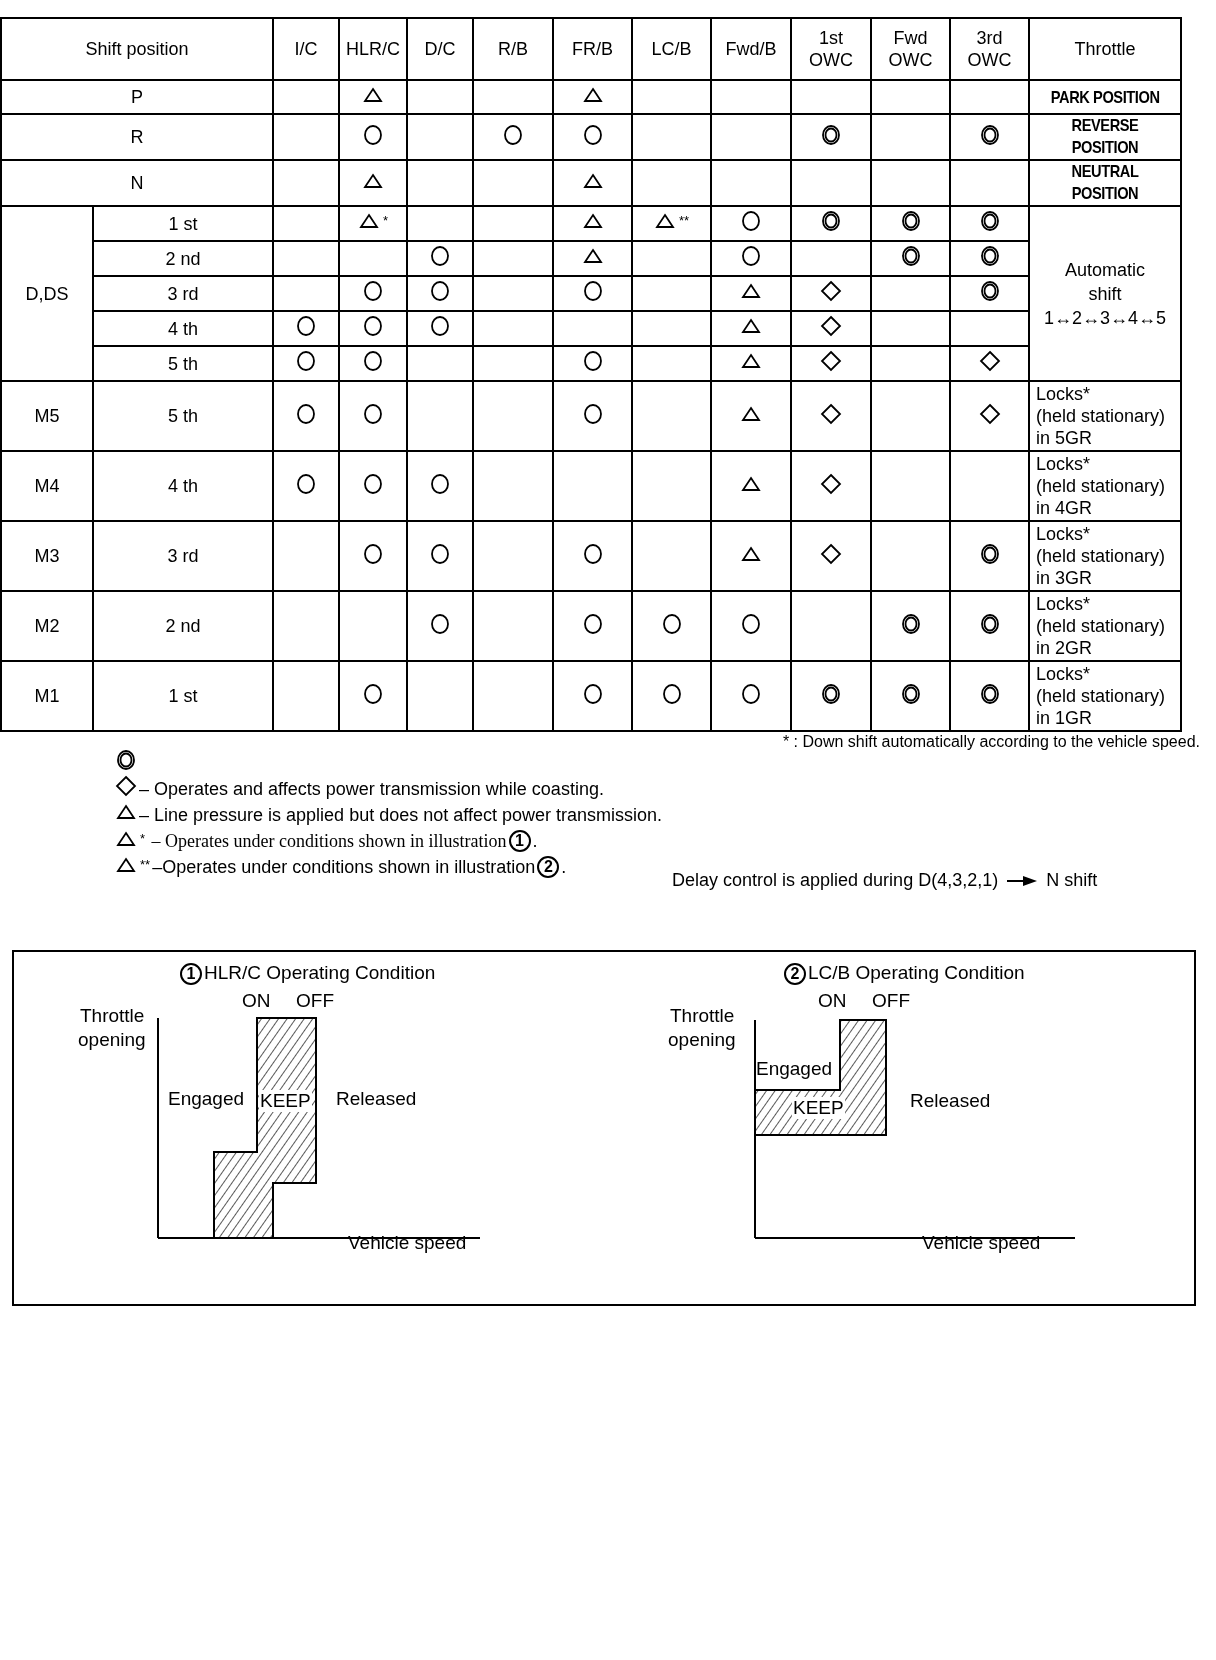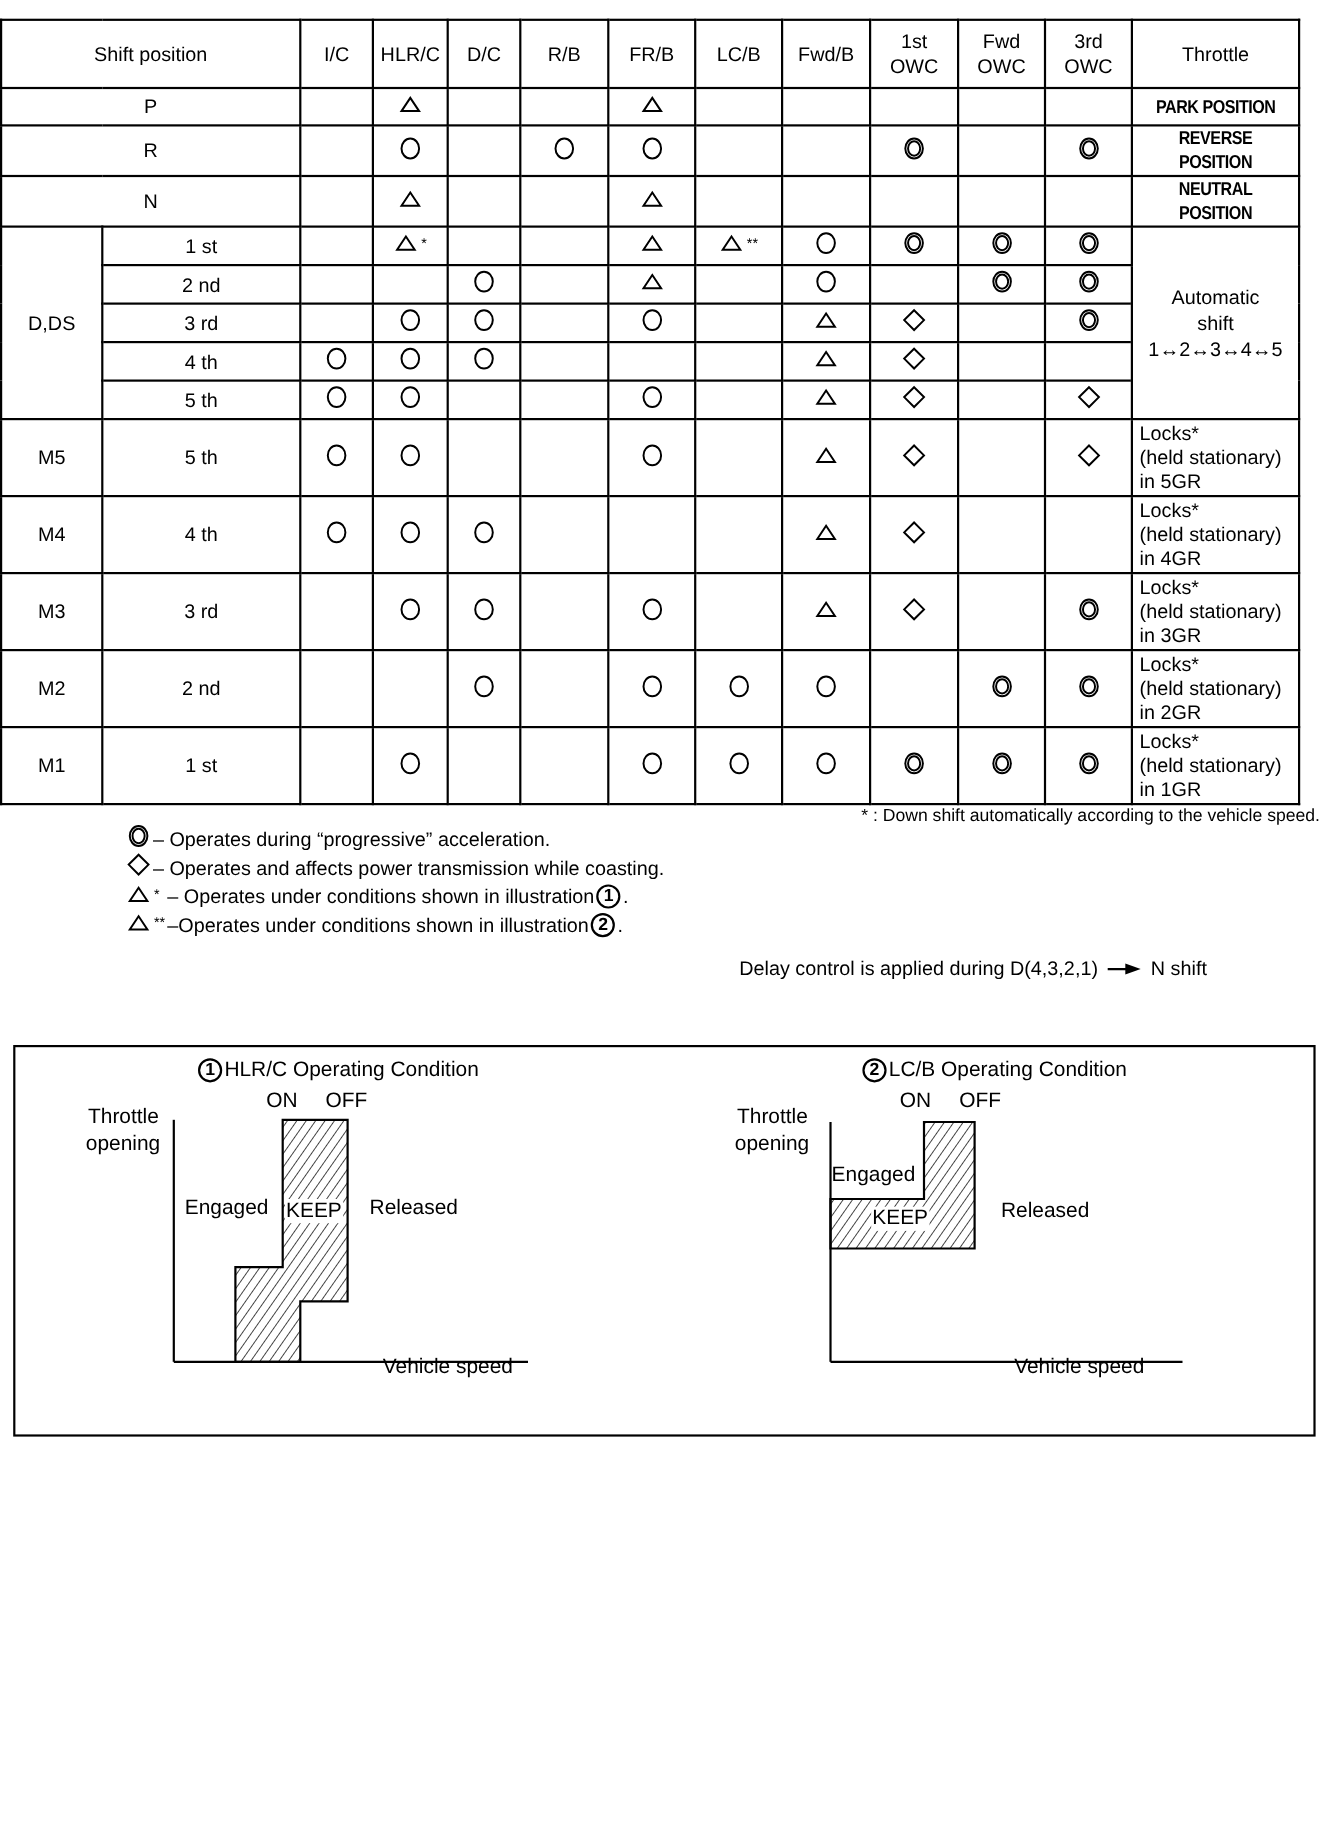--- a/index.html
+++ b/index.html
@@ -442,37 +442,44 @@
 <div class="footnote">* : Down shift automatically according to the vehicle speed.</div>
 
 <div class="legend" id="legend">
     <div class="legend-row">
       <span class="lsym">
         <span class="sym"><svg width="22" height="22" viewBox="0 0 22 22">
             <ellipse cx="11" cy="11" rx="8" ry="9" fill="none" stroke="#000" stroke-width="1.8"></ellipse>
             <ellipse cx="11" cy="11" rx="5.5" ry="6.5" fill="none" stroke="#000" stroke-width="1.8"></ellipse>
           </svg></span>
       </span>
-      <span>– Operates during “progressive” acceleration.</span>
     </div>
     <div class="legend-row">
       <span class="lsym">
         <span class="sym"><svg width="22" height="22" viewBox="0 0 22 22">
             <polygon points="11,2 20,11 11,20 2,11" fill="none" stroke="#000" stroke-width="1.8"></polygon>
           </svg></span>
       </span>
       <span>– Operates and affects power transmission while coasting.</span>
     </div>
     <div class="legend-row">
+      <span class="lsym">
+        <span class="sym"><svg width="22" height="22" viewBox="0 0 22 22">
+            <polygon points="11,5 19,17 3,17" fill="none" stroke="#000" stroke-width="1.8"></polygon>
+          </svg></span>
+      </span>
+      <span>– Line pressure is applied but does not affect power transmission.</span>
+    </div>
+    <div class="legend-row">
       <span class="lsym" style="width: auto;">
         <span class="sym"><svg width="22" height="22" viewBox="0 0 22 22">
             <polygon points="11,5 19,17 3,17" fill="none" stroke="#000" stroke-width="1.8"></polygon>
           </svg><span class="star">*</span></span>
       </span>
-      <span style="white-space: pre;"> – Operates under conditions shown in illustration</span>
+      <span style="white-space: pre; font-family: Liberation Serif, serif;"> – Operates under conditions shown in illustration</span>
       <span class="circ-num">1</span>
       <span>.</span>
     </div>
     <div class="legend-row">
       <span class="lsym" style="width: auto;">
         <span class="sym"><svg width="22" height="22" viewBox="0 0 22 22">
             <polygon points="11,5 19,17 3,17" fill="none" stroke="#000" stroke-width="1.8"></polygon>
           </svg><span class="star">**</span></span>
       </span>
       <span style="white-space: pre;">–Operates under conditions shown in illustration</span>

